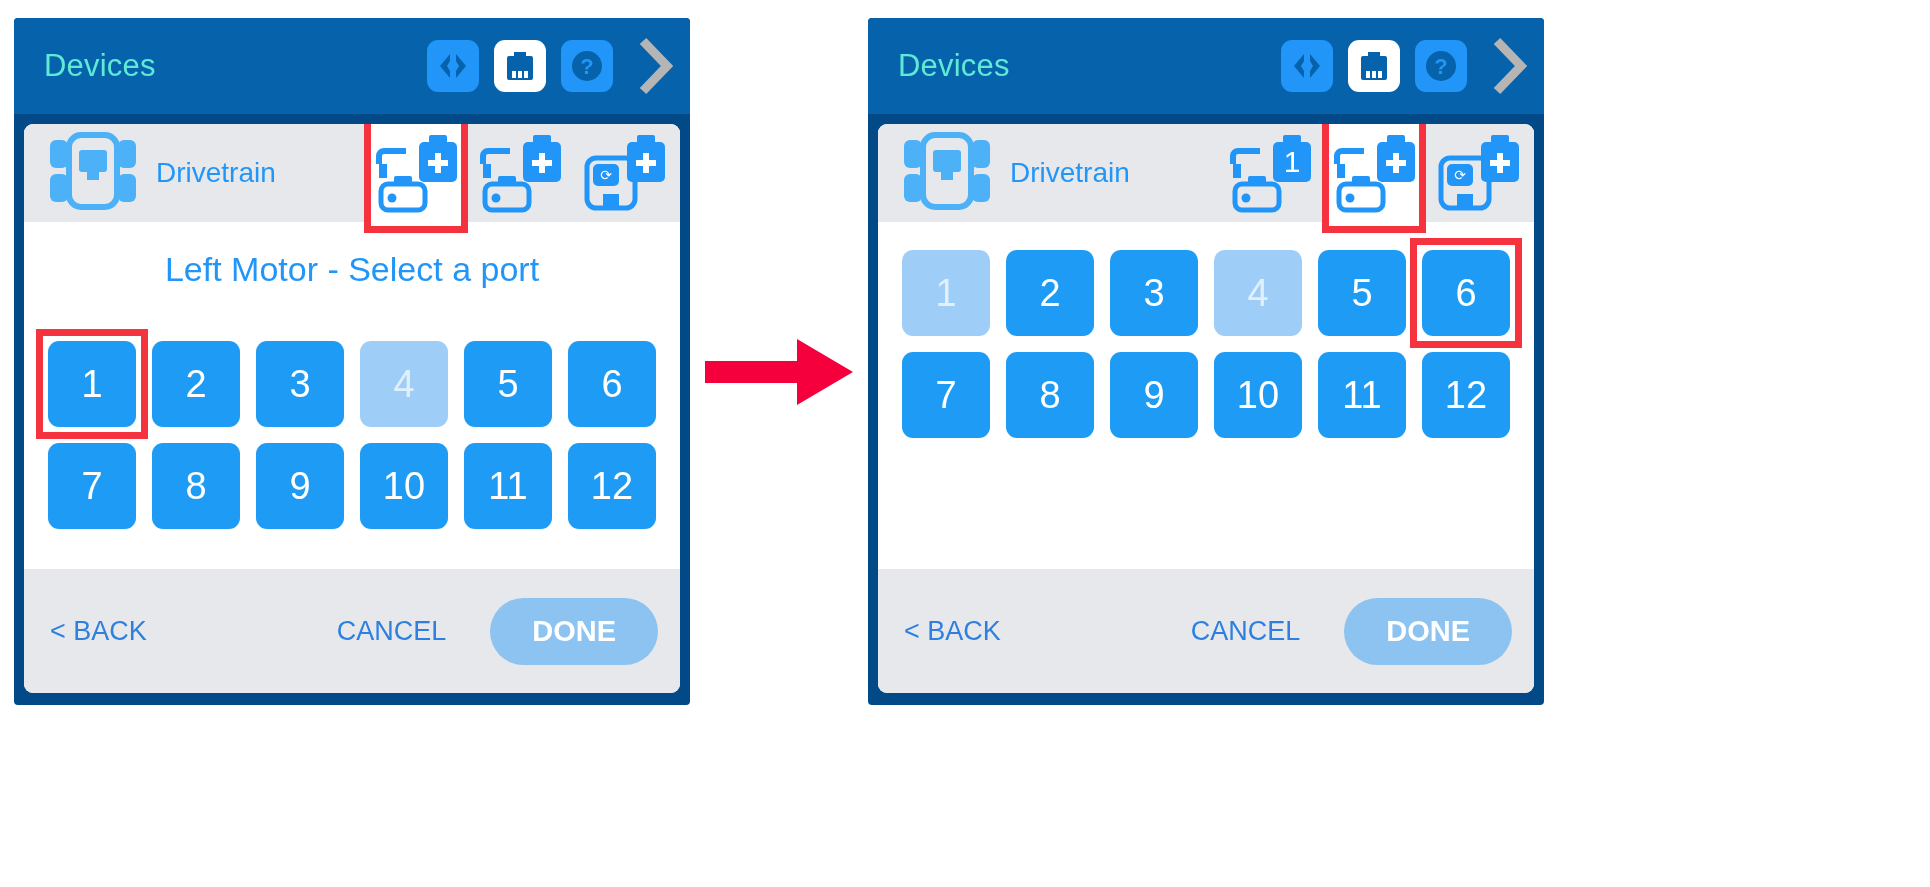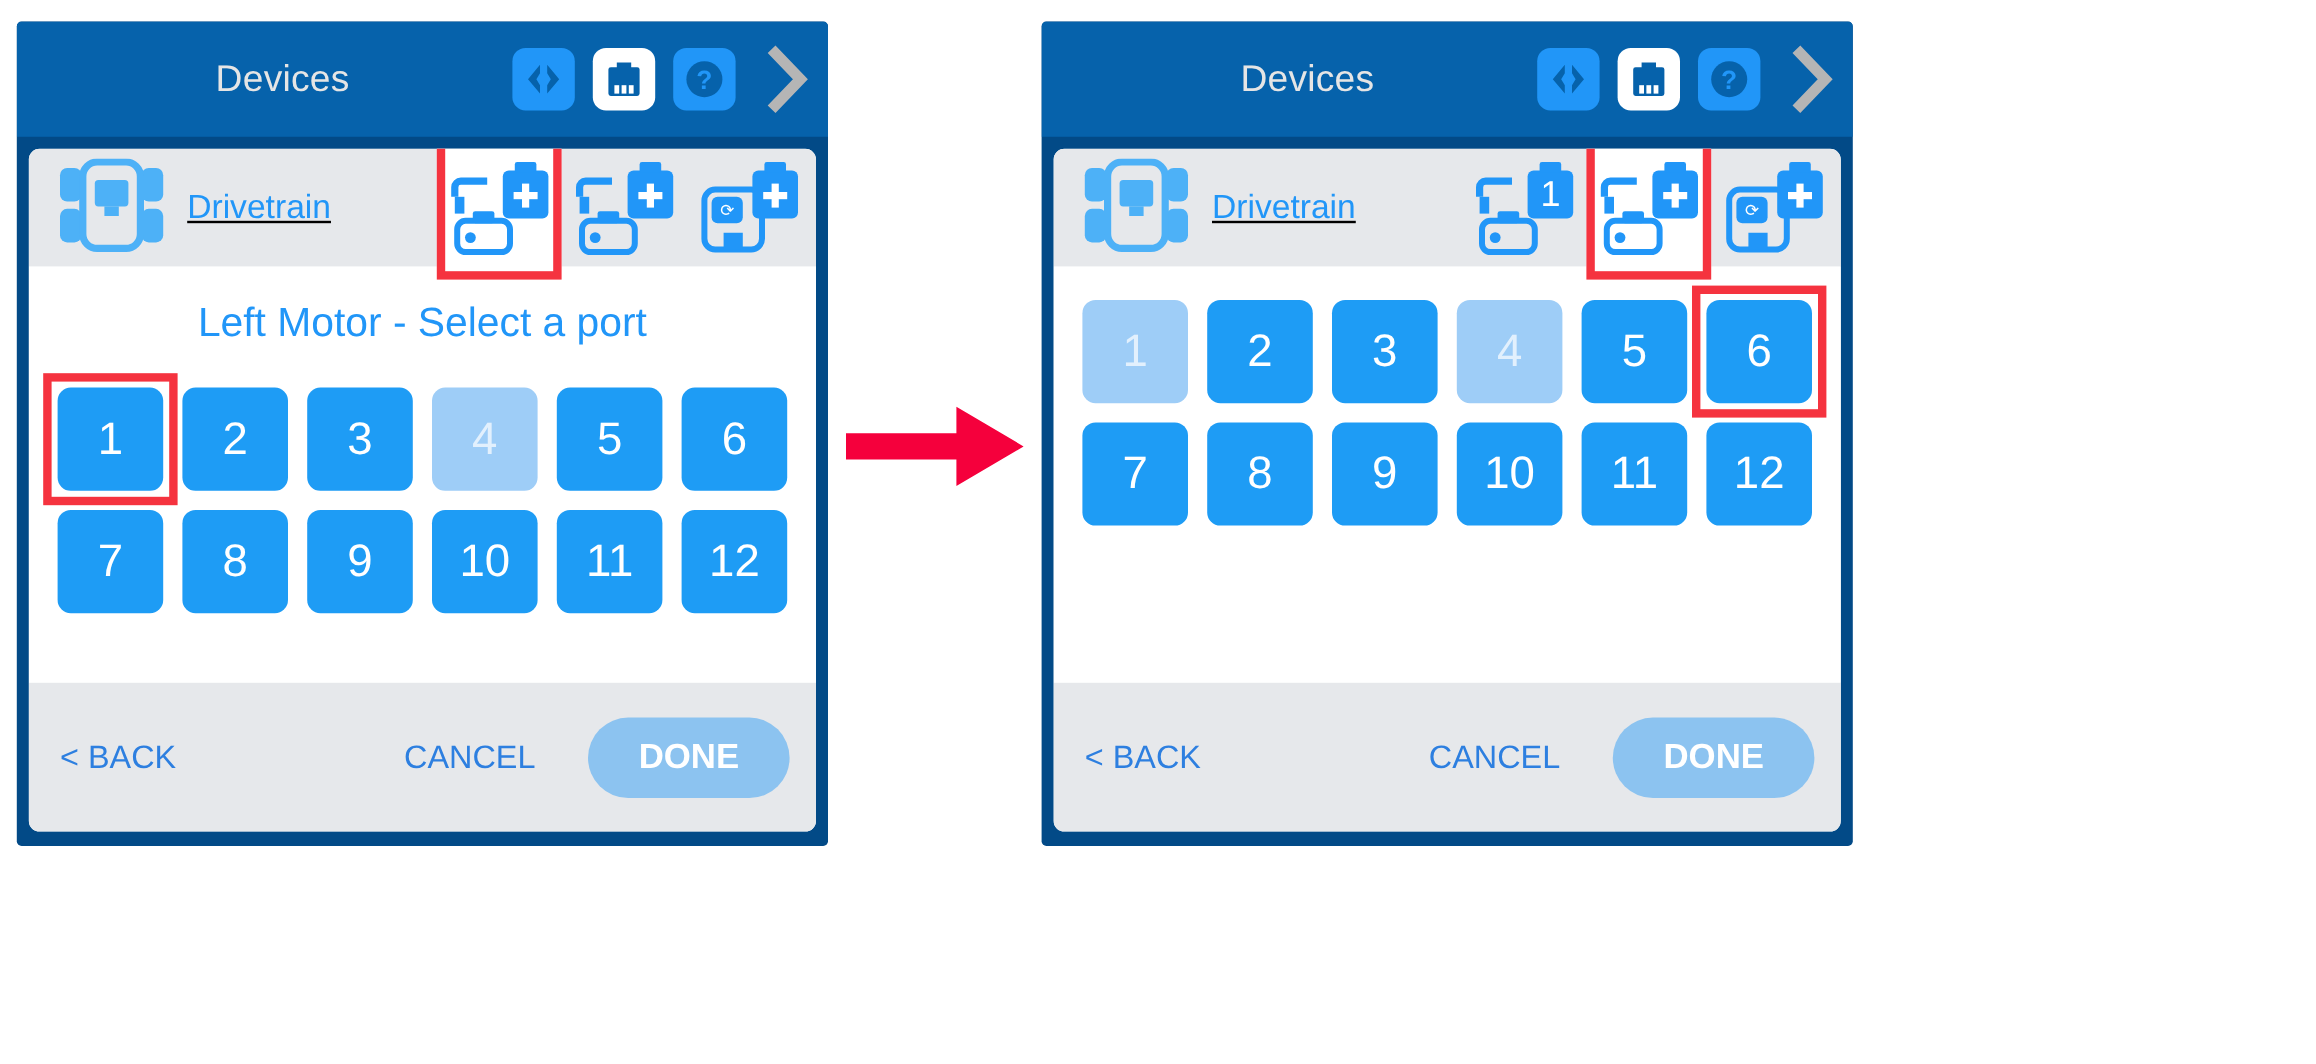--- a/index.html
+++ b/index.html
@@ -27,26 +27,25 @@
   .app-header{
     height:96px;
     background:#0662ab;
     display:flex;
     align-items:center;
     padding:0 14px 0 30px;
     box-sizing:border-box;
     flex:0 0 auto;
   }
   .app-title{
-    color:#e5e5e5;
+    color:#5eead4;
     font-size:31px;
     letter-spacing:.2px;
     flex:1 1 auto;
     white-space:nowrap;
-    text-align:center;
   }
   .hdr-icons{ display:flex; align-items:center; gap:15px; }
   .hdr-btn{
     width:52px;height:52px;
     border-radius:11px;
     display:flex;align-items:center;justify-content:center;
     flex:0 0 auto;
   }
   .hdr-btn.accent{ background:#2196f8; }
   .hdr-btn.white{ background:#ffffff; }
@@ -70,21 +69,20 @@
   
   .device-strip{
     background:#e6e8eb;
     height:98px;
     display:flex;
     align-items:center;
     padding:0 4px 0 24px;
     box-sizing:border-box;
     flex:0 0 auto;
     position:relative;
-    text-decoration:underline;
   }
   .robot-icon{ flex:0 0 auto; margin-right:18px; }
   .device-name{
     color:#2196f8;
     font-size:28px;
     flex:1 1 auto;
     white-space:nowrap;
   }
   .dev-slots{ display:flex; align-items:center; }
   .dev-slot{
@@ -109,21 +107,21 @@
     display:flex;
     flex-direction:column;
     align-items:center;
     padding-top:28px;
     box-sizing:border-box;
   }
   .prompt{
     color:#2196f8;
     font-size:34px;
     white-space:nowrap;
-    margin-bottom:34px;
+    margin-bottom:52px;
   }
   .port-grid{
     display:grid;
     grid-template-columns:repeat(6, 88px);
     gap:16px 16px;
   }
   .port{
     width:88px;height:86px;
     border-radius:11px;
     background:#1e9cf5;

